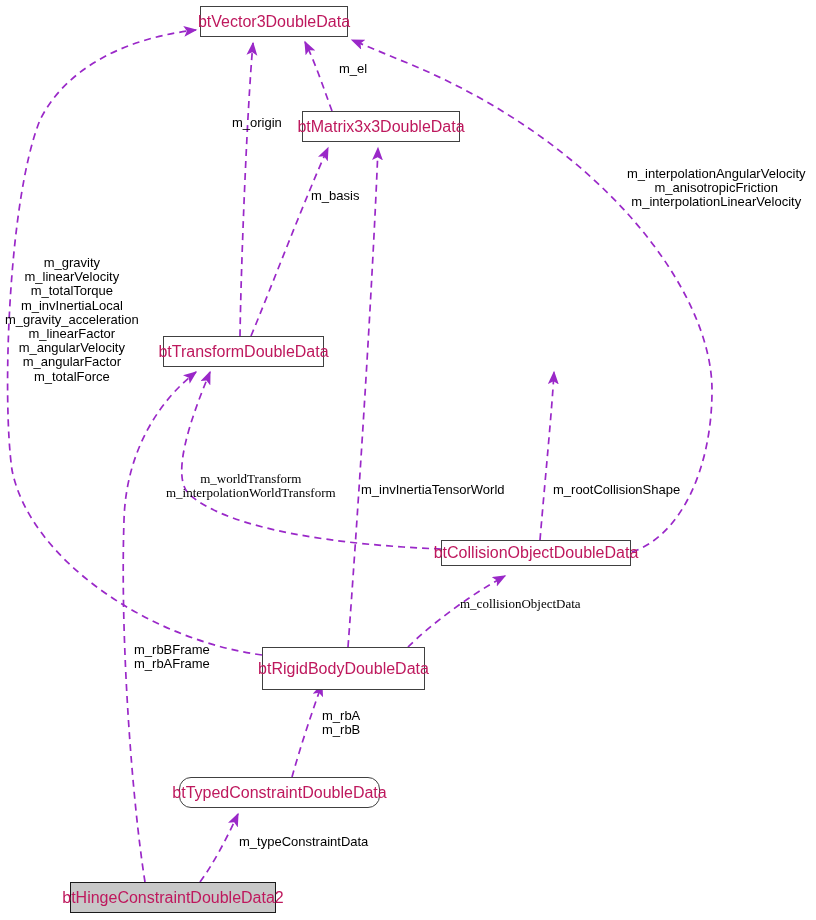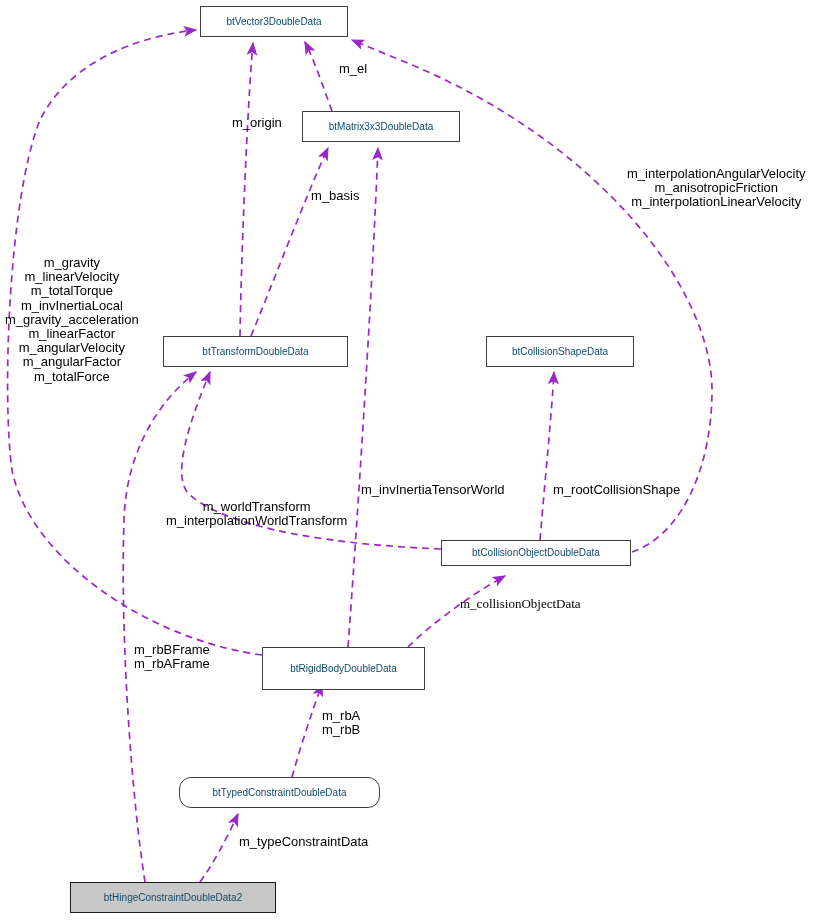--- a/index.html
+++ b/index.html
@@ -22,22 +22,22 @@
     left: 0;
     top: 0;
     width: 816px;
     height: 920px;
   }
   .node {
     position: absolute;
     box-sizing: border-box;
     background: #ffffff;
     border: 1px solid #404040;
-    color: #0c4a6e;
-    font-size: 10px;
+    color: #be185d;
+    font-size: 16px;
     line-height: 1;
     display: flex;
     align-items: center;
     justify-content: center;
     white-space: nowrap;
     z-index: 5;
   }
   .node.highlight {
     background: #c8c8c8;
     border: 1px solid #1a1a1a;
@@ -93,25 +93,22 @@
       <path d="M 145,882 C 132,800 120,640 124,520 C 126,450 160,400 196,372"></path>
     </g>
   </svg>
 
 <div class="node" style="left: 200px; top: 6px; width: 148px; height: 31px;">
       <span>btVector3DoubleData</span>
     </div>
     <div class="node" style="left: 302px; top: 111px; width: 158px; height: 31px;">
       <span>btMatrix3x3DoubleData</span>
     </div>
-    <div class="node" style="left: 163px; top: 336px; width: 185px; height: 31px;">
+    <div class="node" style="left: 163px; top: 336px; width: 161px; height: 31px;">
       <span>btTransformDoubleData</span>
-    </div>
-    <div class="node" style="left: 486px; top: 336px; width: 148px; height: 31px;">
-      <span>btCollisionShapeData</span>
     </div>
     <div class="node" style="left: 441px; top: 540px; width: 190px; height: 26px;">
       <span>btCollisionObjectDoubleData</span>
     </div>
     <div class="node" style="left: 262px; top: 647px; width: 163px; height: 43px;">
       <span>btRigidBodyDoubleData</span>
     </div>
     <div class="node" style="left: 179px; top: 777px; width: 201px; height: 31px; border-radius: 12px;">
       <span>btTypedConstraintDoubleData</span>
     </div>
@@ -136,21 +133,21 @@
       <div>m_linearFactor</div>
       <div>m_angularVelocity</div>
       <div>m_angularFactor</div>
       <div>m_totalForce</div>
     </div>
     <div class="edge-label center" style="left: 627px; top: 167px;">
       <div>m_interpolationAngularVelocity</div>
       <div>m_anisotropicFriction</div>
       <div>m_interpolationLinearVelocity</div>
     </div>
-    <div class="edge-label center" style="left: 166px; top: 500px;">
+    <div class="edge-label center" style="left: 166px; top: 472px; font-family: Liberation Serif, serif;">
       <div>m_worldTransform</div>
       <div>m_interpolationWorldTransform</div>
     </div>
     <div class="edge-label left" style="left: 361px; top: 483px;">
       <div>m_invInertiaTensorWorld</div>
     </div>
     <div class="edge-label left" style="left: 553px; top: 483px;">
       <div>m_rootCollisionShape</div>
     </div>
     <div class="edge-label left" style="left: 460px; top: 597px; font-family: Liberation Serif, serif;">

